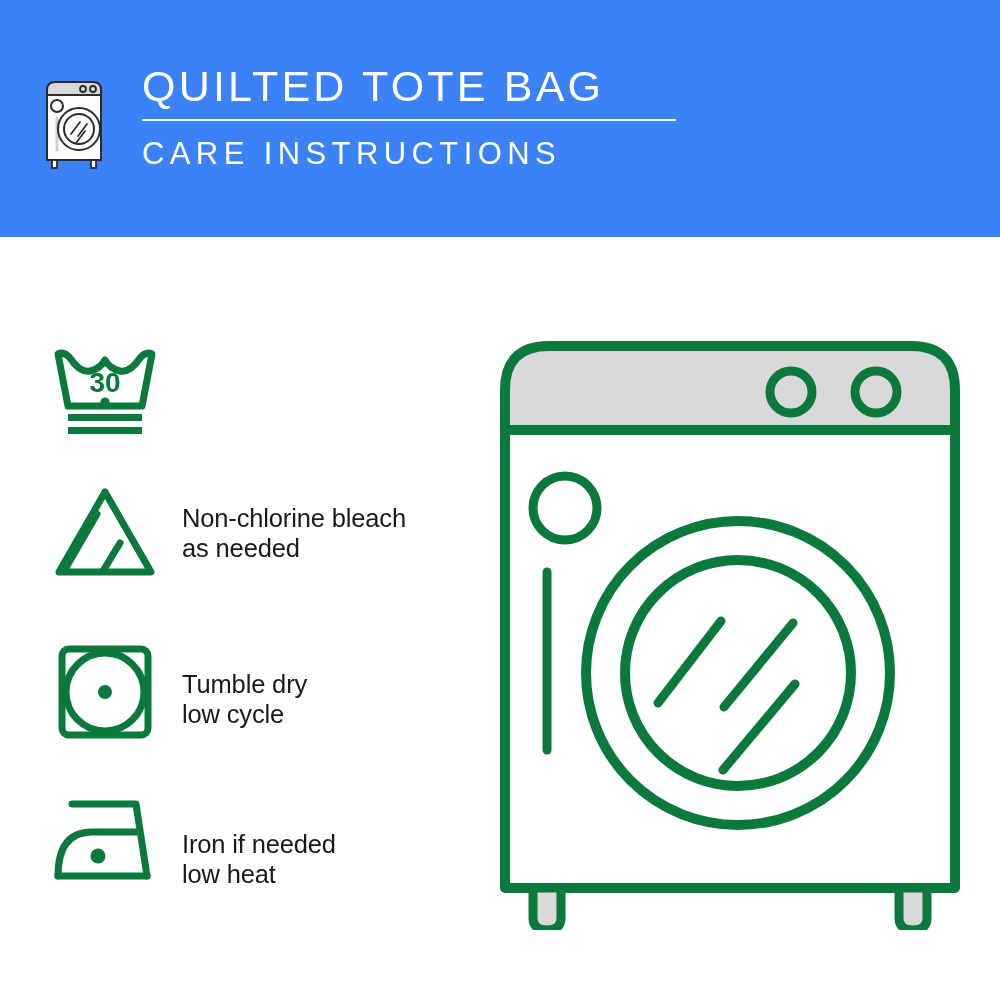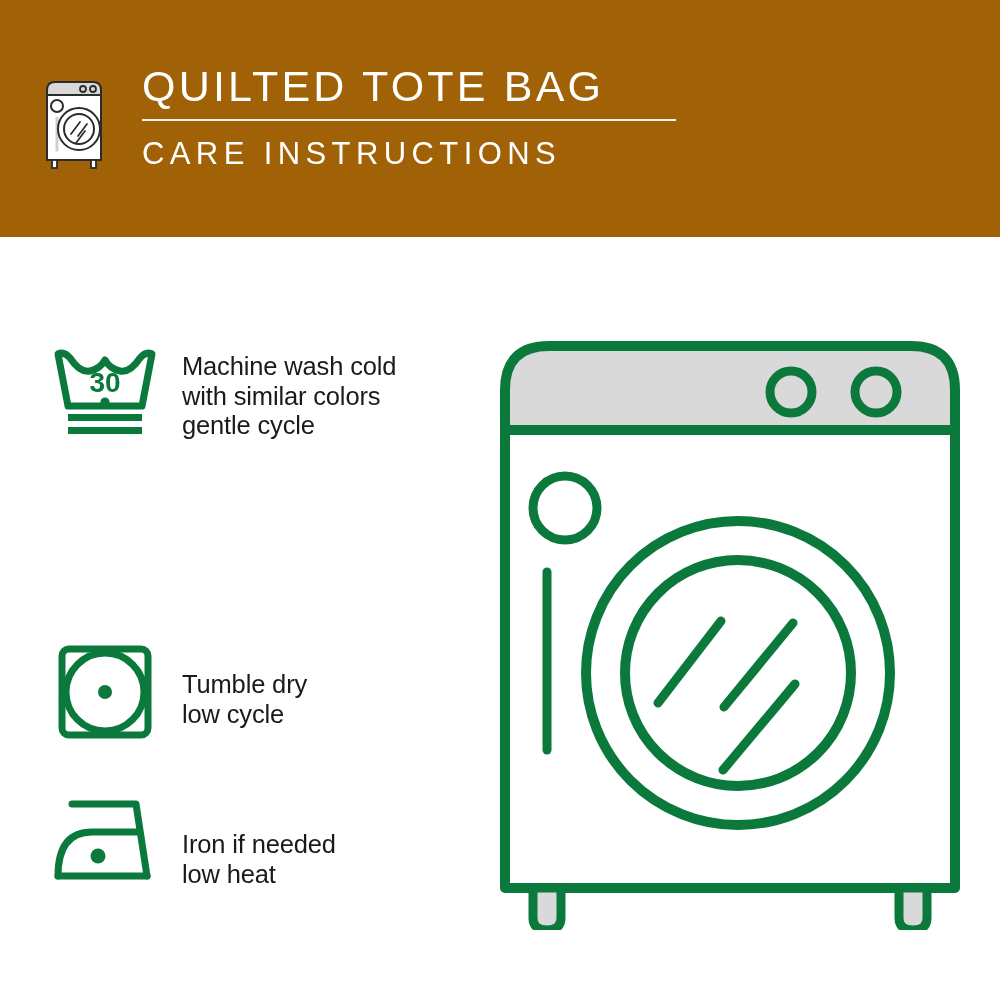--- a/index.html
+++ b/index.html
@@ -15,21 +15,21 @@
     position: relative;
   }
 
   
   #header-band {
     position: absolute;
     left: 0;
     top: 0;
     width: 1000px;
     height: 237px;
-    background: #a16207;
+    background: #3b82f6;
   }
   #header-inner {
     position: absolute;
     left: 42px;
     top: 62px;
     display: flex;
     align-items: flex-start;
   }
   #header-logo-icon {
     width: 72px;
@@ -163,25 +163,31 @@
     <svg class="care-symbol" viewBox="0 0 110 100">
 
       <path d="M8 12 Q14 9 20 16 Q30 31 40 29 Q50 27 55 18 Q60 27 70 29 Q80 31 90 16 Q96 9 102 12
                L92 64 L18 64 Z" fill="none" stroke="#0B793C" stroke-width="7" stroke-linejoin="round" stroke-linecap="round"></path>
       <text x="55" y="50" font-family="'Liberation Sans', sans-serif" font-size="28" font-weight="bold" fill="#0B793C" text-anchor="middle">30</text>
       <circle cx="55" cy="60" r="4.6" fill="#0B793C"></circle>
 
       <rect x="18" y="72" width="74" height="7" fill="#0B793C"></rect>
       <rect x="18" y="85" width="74" height="7" fill="#0B793C"></rect>
     </svg>
-    <div class="instruction-text">Machine wash cold
-with similar colors
-gentle cycle</div>
-  </div>
-
+  </div>
+
+  <div class="instruction-row" id="row-bleach">
+    <svg class="care-symbol" viewBox="0 0 110 100">
+      <path d="M55 10 L101 90 L9 90 Z" fill="none" stroke="#0B793C" stroke-width="7" stroke-linejoin="round"></path>
+      <line x1="47" y1="32" x2="14" y2="89" stroke="#0B793C" stroke-width="7" stroke-linecap="round"></line>
+      <line x1="70" y1="61" x2="53" y2="89" stroke="#0B793C" stroke-width="7" stroke-linecap="round"></line>
+    </svg>
+    <div class="instruction-text">Non-chlorine bleach
+as needed</div>
+  </div>
 
   <div class="instruction-row" id="row-dry">
     <svg class="care-symbol" viewBox="0 0 110 100">
       <rect x="12" y="7" width="86" height="86" rx="7" ry="7" fill="none" stroke="#0B793C" stroke-width="7"></rect>
       <circle cx="55" cy="50" r="39" fill="none" stroke="#0B793C" stroke-width="7"></circle>
       <circle cx="55" cy="50" r="7" fill="#0B793C"></circle>
     </svg>
     <div class="instruction-text">Tumble dry
 low cycle</div>
   </div>

